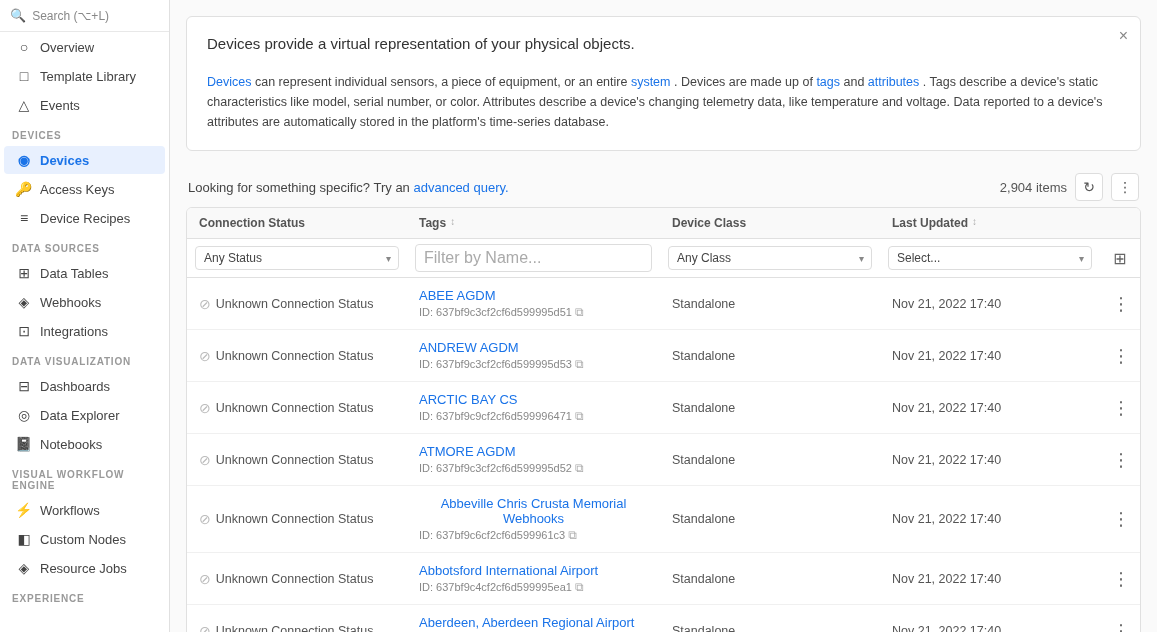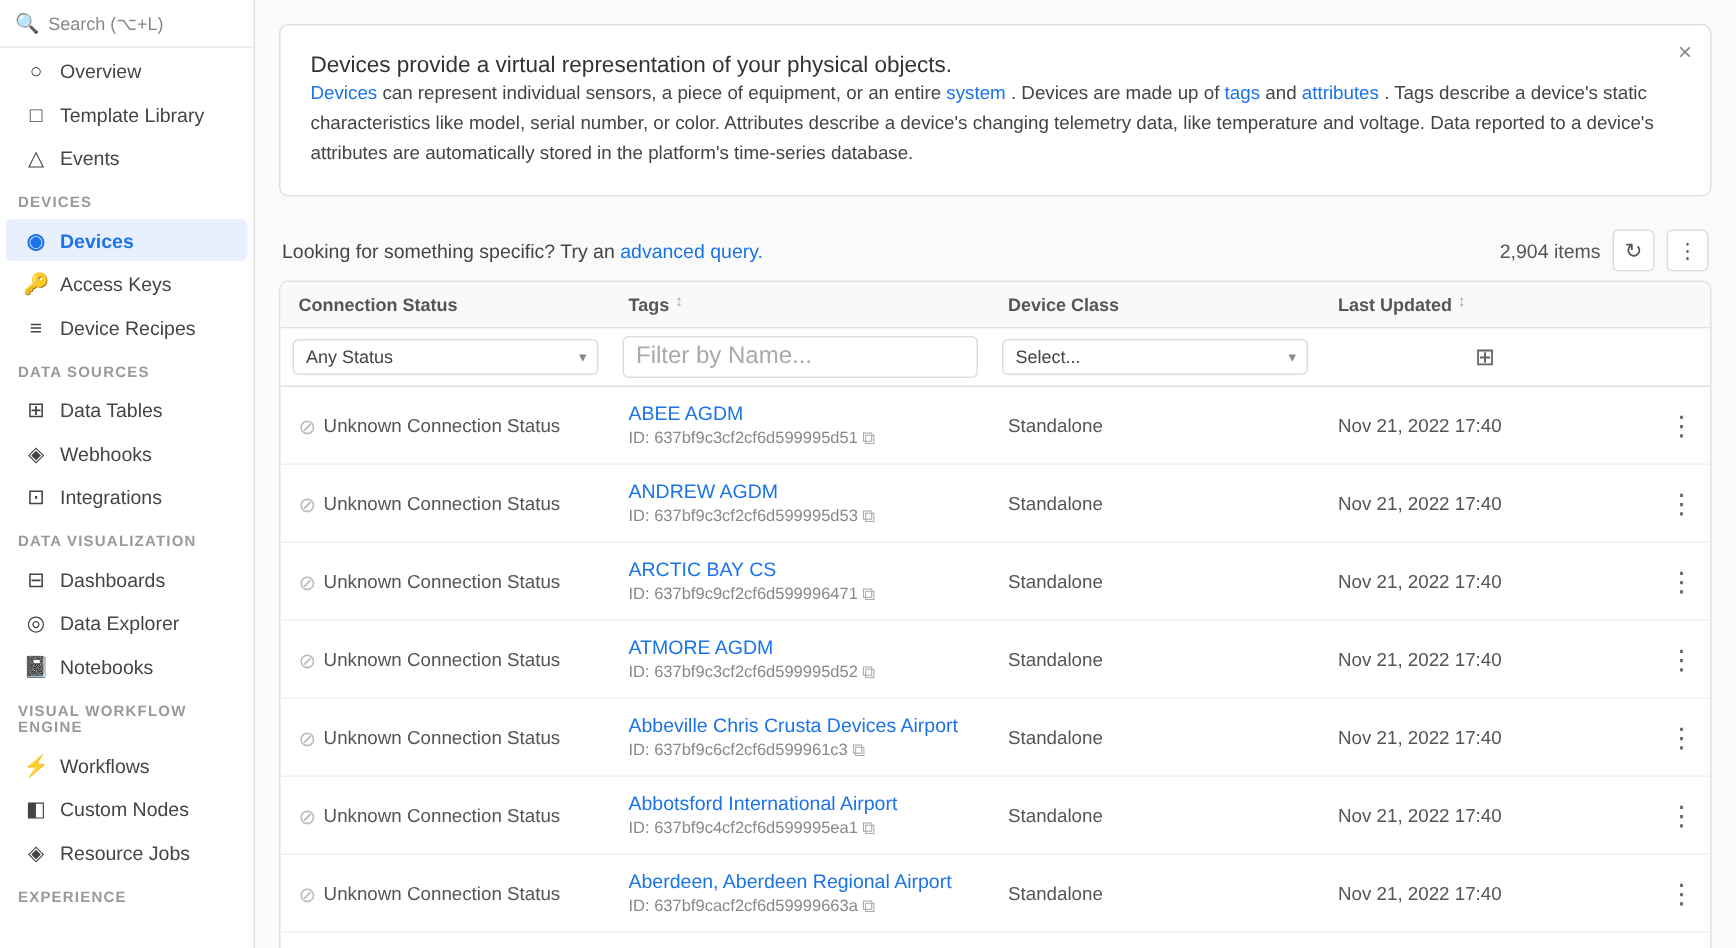--- a/index.html
+++ b/index.html
@@ -11,21 +11,21 @@
     .sidebar-search-icon { color: #aaa; font-size: 13px; }
     .sidebar-section-label { font-size: 10px; font-weight: 700; color: #999; letter-spacing: 0.08em; padding: 10px 12px 4px; text-transform: uppercase; }
     .sidebar-item { display: flex; align-items: center; gap: 8px; padding: 6px 12px; cursor: pointer; color: #444; font-size: 13px; border-radius: 4px; margin: 1px 4px; }
     .sidebar-item.active { background: #e8f0fe; color: #1a73e8; font-weight: 600; }
     .sidebar-item-icon { width: 16px; height: 16px; display: inline-flex; align-items: center; justify-content: center; font-size: 14px; flex-shrink: 0; }
 
     
     .main { flex: 1; overflow-y: auto; background: #fafafa; }
     .info-banner { background: #fff; border: 1px solid #e0e0e0; border-radius: 6px; margin: 16px; padding: 18px 20px; position: relative; }
     .info-banner-close { position: absolute; top: 10px; right: 12px; cursor: pointer; color: #888; font-size: 16px; }
-    .info-banner-title { font-size: 15px; font-weight: 500; margin-bottom: 0; color: #333; }
+    .info-banner-title { font-size: 15px; font-weight: 500; margin-bottom: 20px; color: #333; }
     .info-banner-body { font-size: 12.5px; color: #444; line-height: 1.6; }
     .link { color: #1a73e8; text-decoration: none; cursor: pointer; }
 
     
     .toolbar { display: flex; align-items: center; justify-content: space-between; padding: 6px 18px 6px; }
     .toolbar-left { font-size: 13px; color: #444; }
     .toolbar-right { display: flex; align-items: center; gap: 8px; font-size: 13px; color: #555; }
     .items-count { font-weight: 500; }
     .toolbar-icon-btn { width: 28px; height: 28px; border: 1px solid #ddd; border-radius: 4px; background: #fff; cursor: pointer; display: flex; align-items: center; justify-content: center; color: #555; font-size: 14px; }
 
@@ -204,20 +204,30 @@
             <option>Unknown</option>
           </select>
         </div>
       </div>
       <div class="filter-cell">
         <input class="filter-input" type="text" placeholder="Filter by Name..." style="">
       </div>
       <div class="filter-cell">
         <div class="filter-select-wrapper">
           <select class="filter-select">
+            <option>Any Class</option>
+            <option>Standalone</option>
+            <option>Gateway</option>
+            <option>Peripheral</option>
+          </select>
+        </div>
+      </div>
+      <div class="filter-cell">
+        <div class="filter-select-wrapper">
+          <select class="filter-select">
             <option>Select...</option>
           </select>
         </div>
       </div>
       <div class="filter-cell col-btn">
         <span class="col-icon">⊞</span>
       </div>
     </div>
 
     <div id="table-rows-container">
@@ -308,21 +318,21 @@
     <div class="table-cell">
       <div class="more-btn">⋮</div>
     </div>
   </div>
         <div class="table-row">
     <div class="table-cell">
       <span class="conn-icon">⊘</span>
       <span>Unknown Connection Status</span>
     </div>
     <div class="table-cell device-name-cell">
-      <a class="device-name-link">Abbeville Chris Crusta Devices Airport</a>
+      <a class="device-name-link">Abbeville Chris Crusta Memorial Webhooks</a>
       <div class="device-id">
         <span>ID: 637bf9c6cf2cf6d599961c3</span>
         <span class="copy-icon">⧉</span>
       </div>
     </div>
     <div class="table-cell">
       <span>Standalone</span>
     </div>
     <div class="table-cell">
       <span>Nov 21, 2022 17:40</span>

